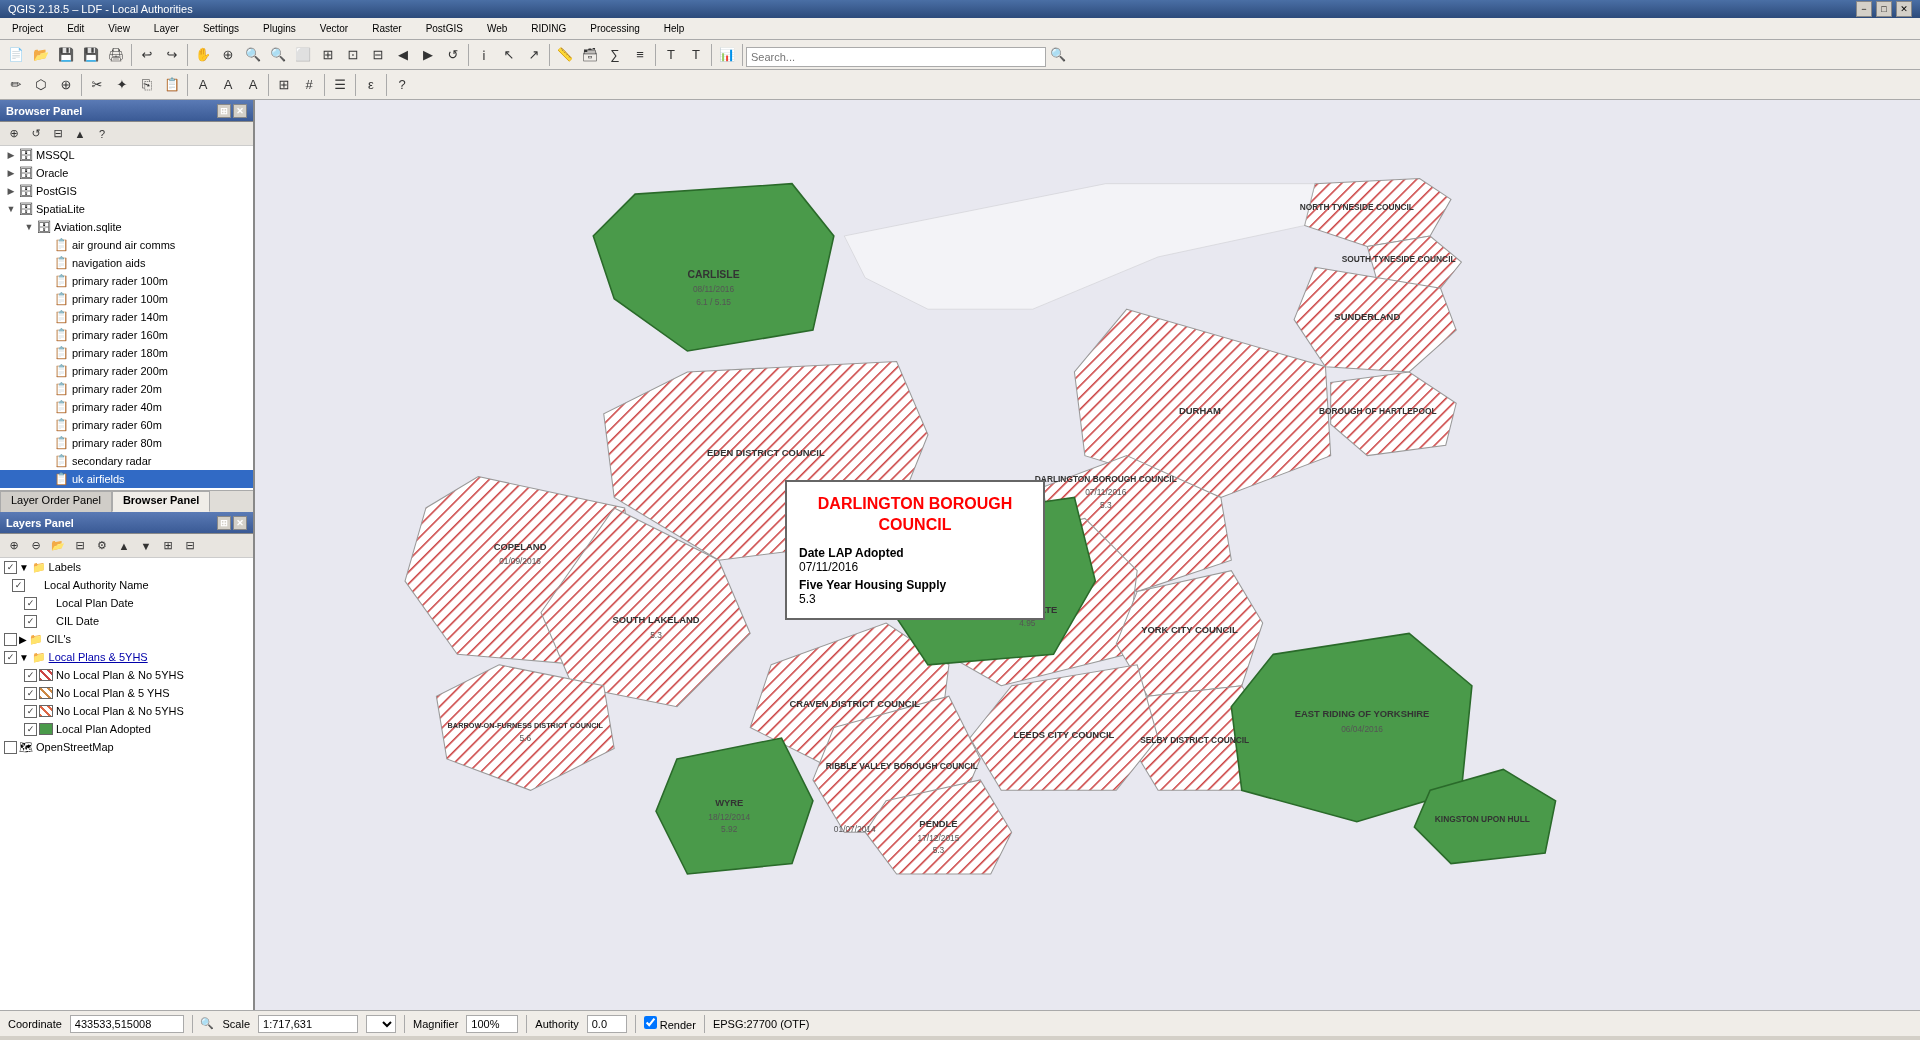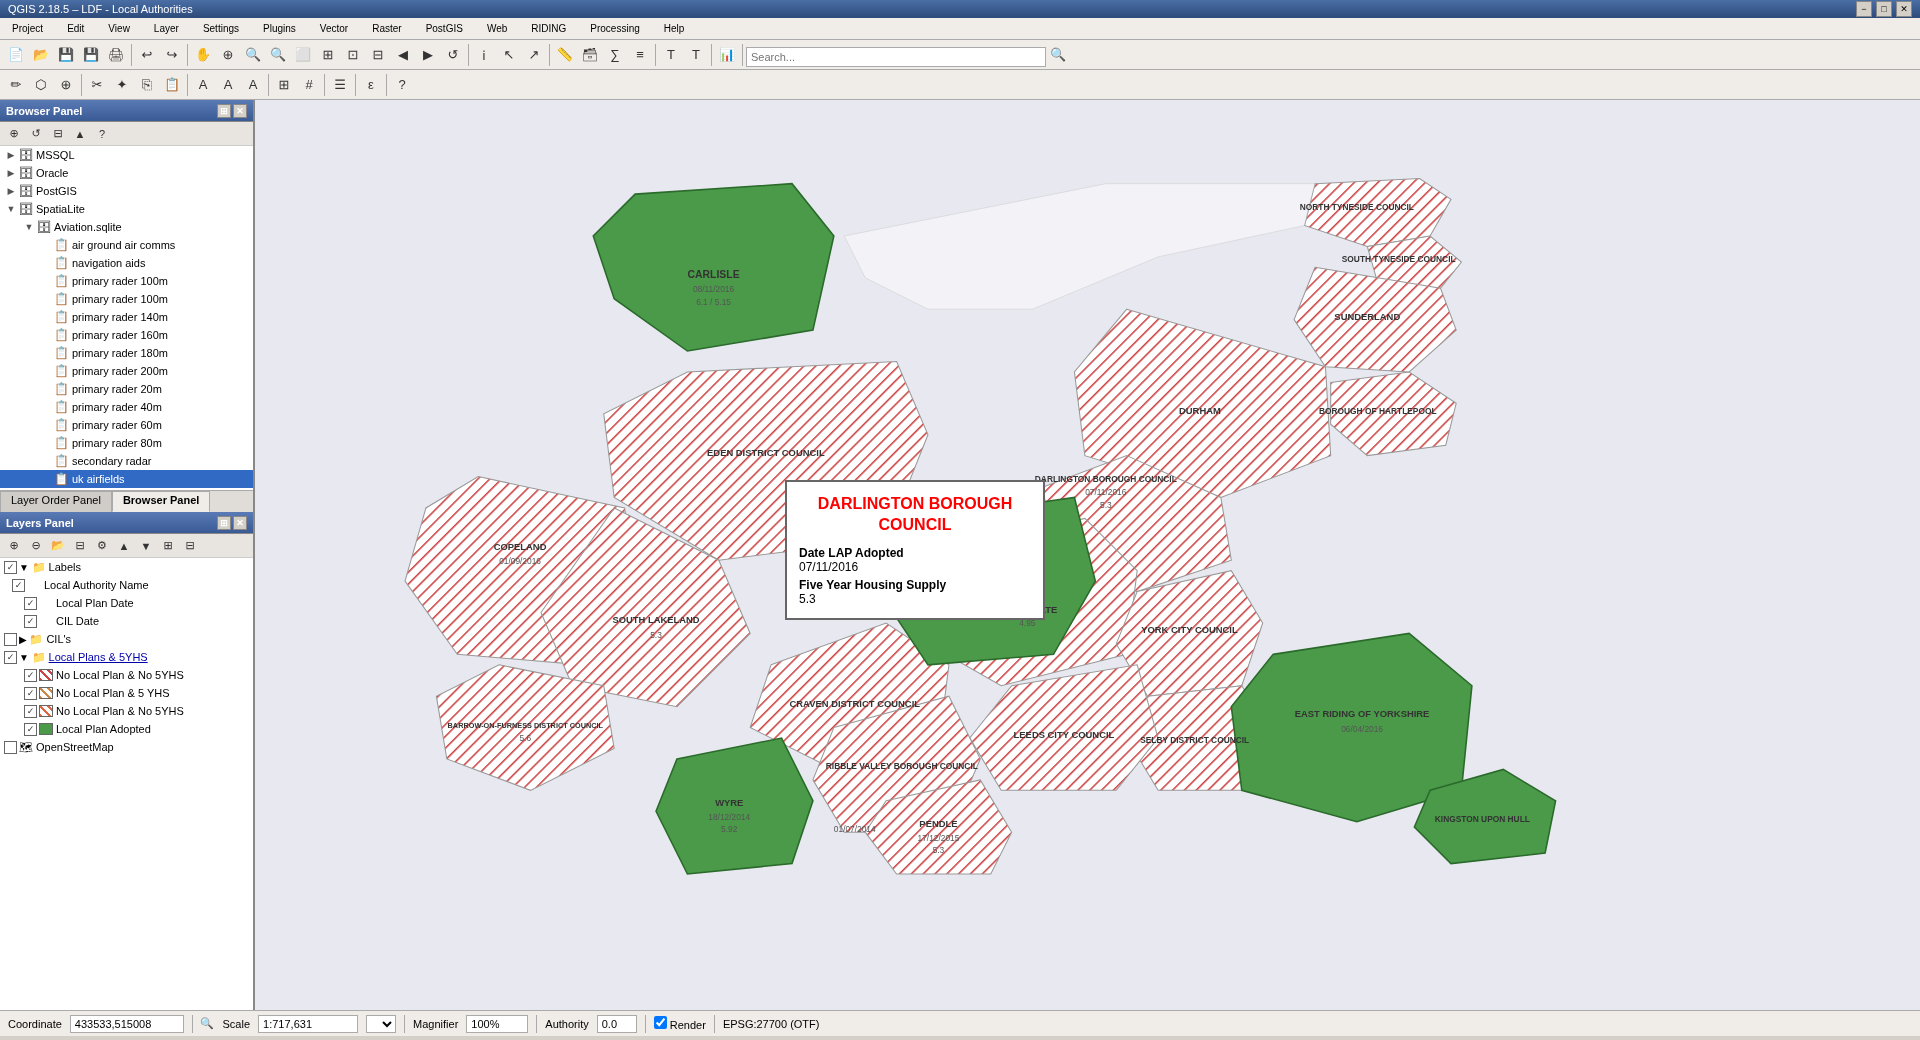--- a/index.html
+++ b/index.html
@@ -731,21 +731,21 @@
 <div id="statusbar">
   <span>Coordinate</span>
   <input class="status-input" style="width: 114px;" value="433533,515008">
   <div class="status-sep"></div>
   <span>🔍</span>
   <span>Scale</span>
   <input class="status-input" style="width: 100px;" value="1:717,631">
   <select class="status-input" style="width:30px"></select>
   <div class="status-sep"></div>
   <span>Magnifier</span>
-  <input class="status-input" style="width: 62px;" value="100%">
+  <input class="status-input" style="width: 52px;" value="100%">
   <div class="status-sep"></div>
   <span>Authority</span>
   <input class="status-input" style="width: 40px;" value="0.0">
   <div class="status-sep"></div>
   <label>
     <input type="checkbox" checked="" style="">
     <span>Render</span>
   </label>
   <div class="status-sep"></div>
   <span>EPSG:27700 (OTF)</span>

